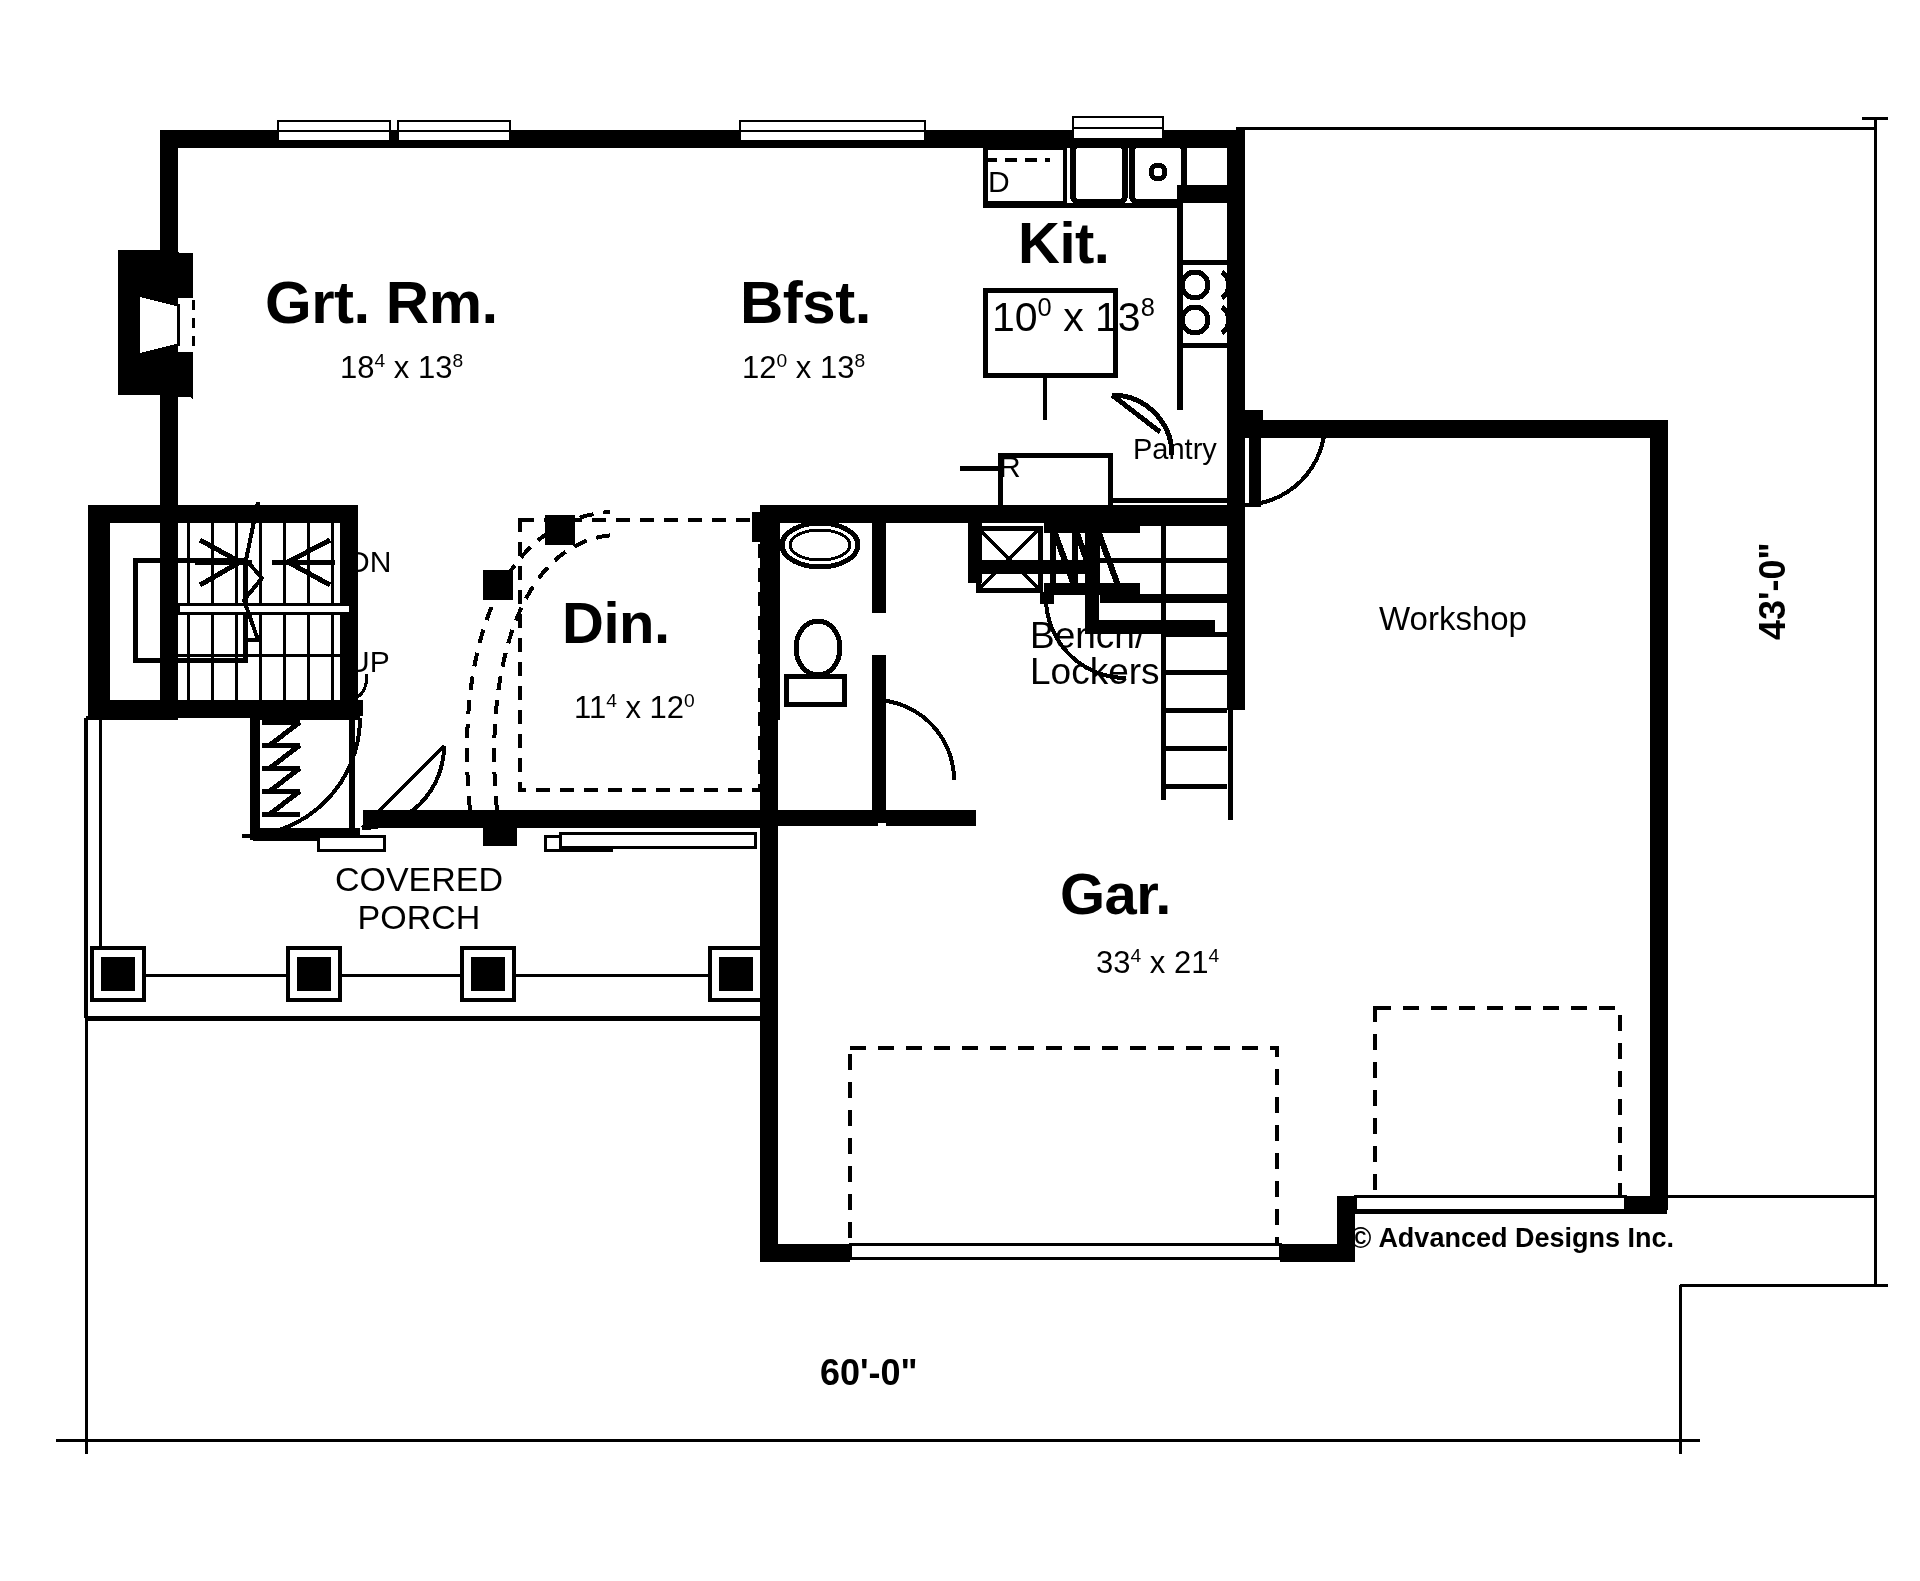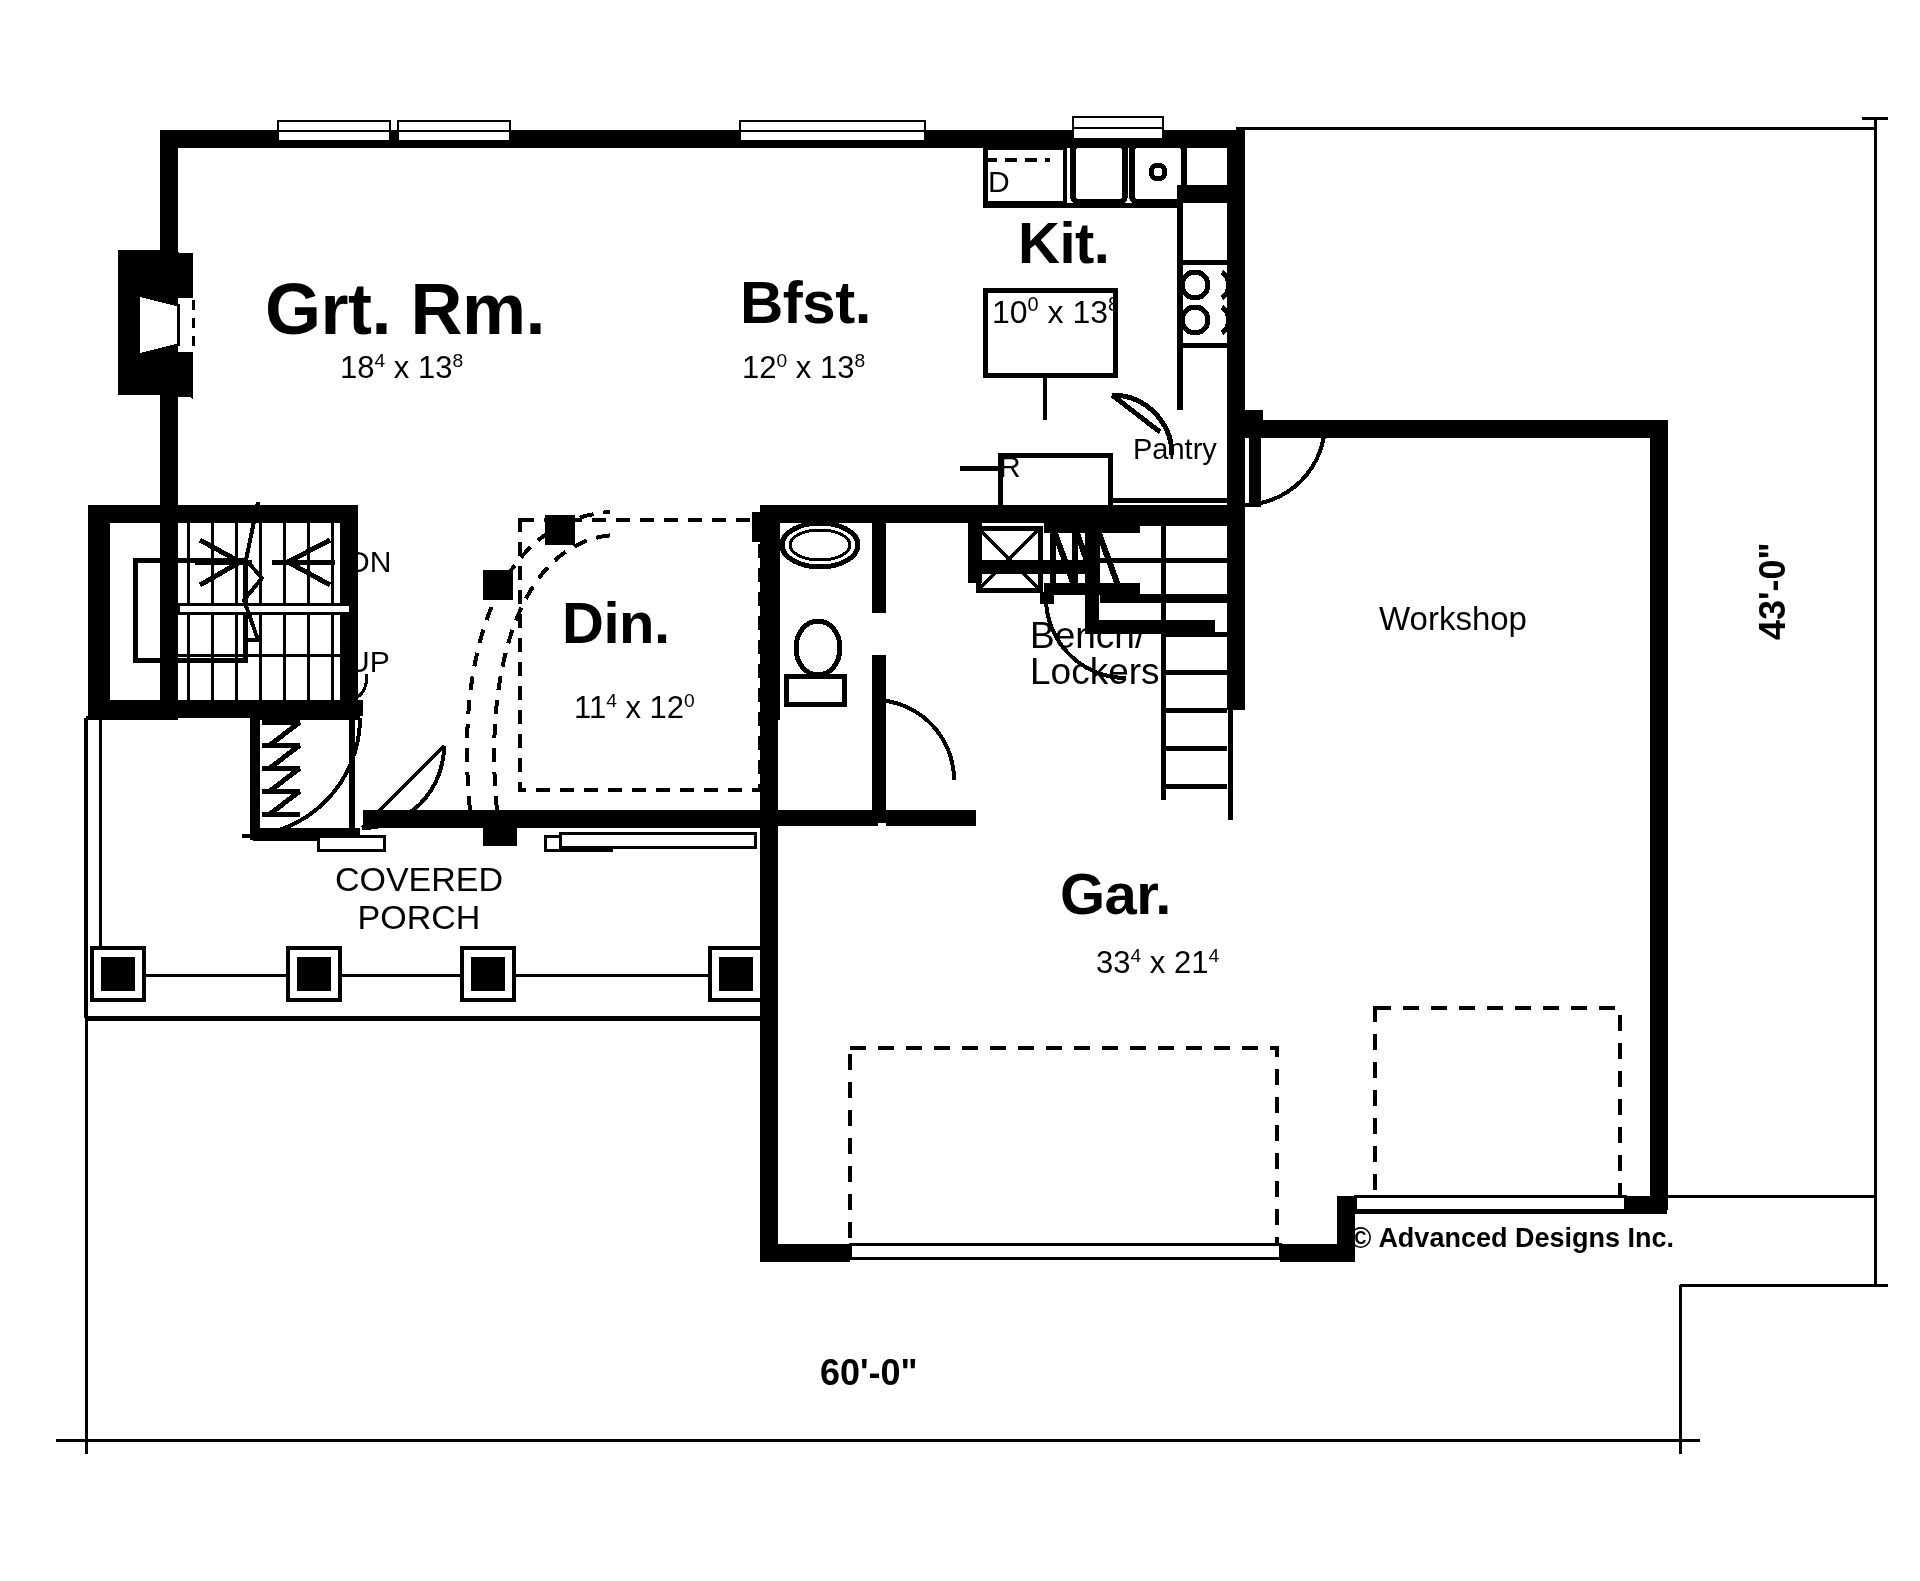--- a/index.html
+++ b/index.html
@@ -324,38 +324,38 @@
 
   <g stroke="#000" fill="#fff" stroke-width="3">
     <rect x="850" y="1244" width="430" height="14"></rect>
     <rect x="1355" y="1196" width="270" height="14"></rect>
   </g>
 
   <line x1="1668" y1="1196" x2="1875" y2="1196" stroke="#000" stroke-width="3"></line>
 
 </svg>
 
-<div class="lbl rm-name" style="left:265px;top:268px;font-size:72px;">
+<div class="lbl rm-name" style="left:265px;top:268px;font-size:60px;">
   <span>Grt. Rm.</span>
 </div>
 <div class="lbl rm-dim" style="left:340px;top:350px;font-size:31px;">
   <span>18</span><sup>4</sup><span> x </span><span>13</span><sup>8</sup>
 </div>
 
 <div class="lbl rm-name" style="left:740px;top:268px;font-size:60px;">
   <span>Bfst.</span>
 </div>
 <div class="lbl rm-dim" style="left:742px;top:350px;font-size:31px;">
   <span>12</span><sup>0</sup><span> x </span><span>13</span><sup>8</sup>
 </div>
 
 <div class="lbl rm-name" style="left:1018px;top:209px;font-size:58px;">
   <span>Kit.</span>
 </div>
-<div class="lbl rm-dim" style="left:992px;top:293px;font-size:32px;">
+<div class="lbl rm-dim" style="left:992px;top:293px;font-size:41px;">
   <span>10</span><sup>0</sup><span> x </span><span>13</span><sup>8</sup>
 </div>
 
 <div class="lbl rm-name" style="left:562px;top:589px;font-size:58px;text-align:center;">
   <span>Din.</span>
 </div>
 <div class="lbl rm-dim" style="left:574px;top:690px;font-size:31px;">
   <span>11</span><sup>4</sup><span> x </span><span>12</span><sup>0</sup>
 </div>
 

